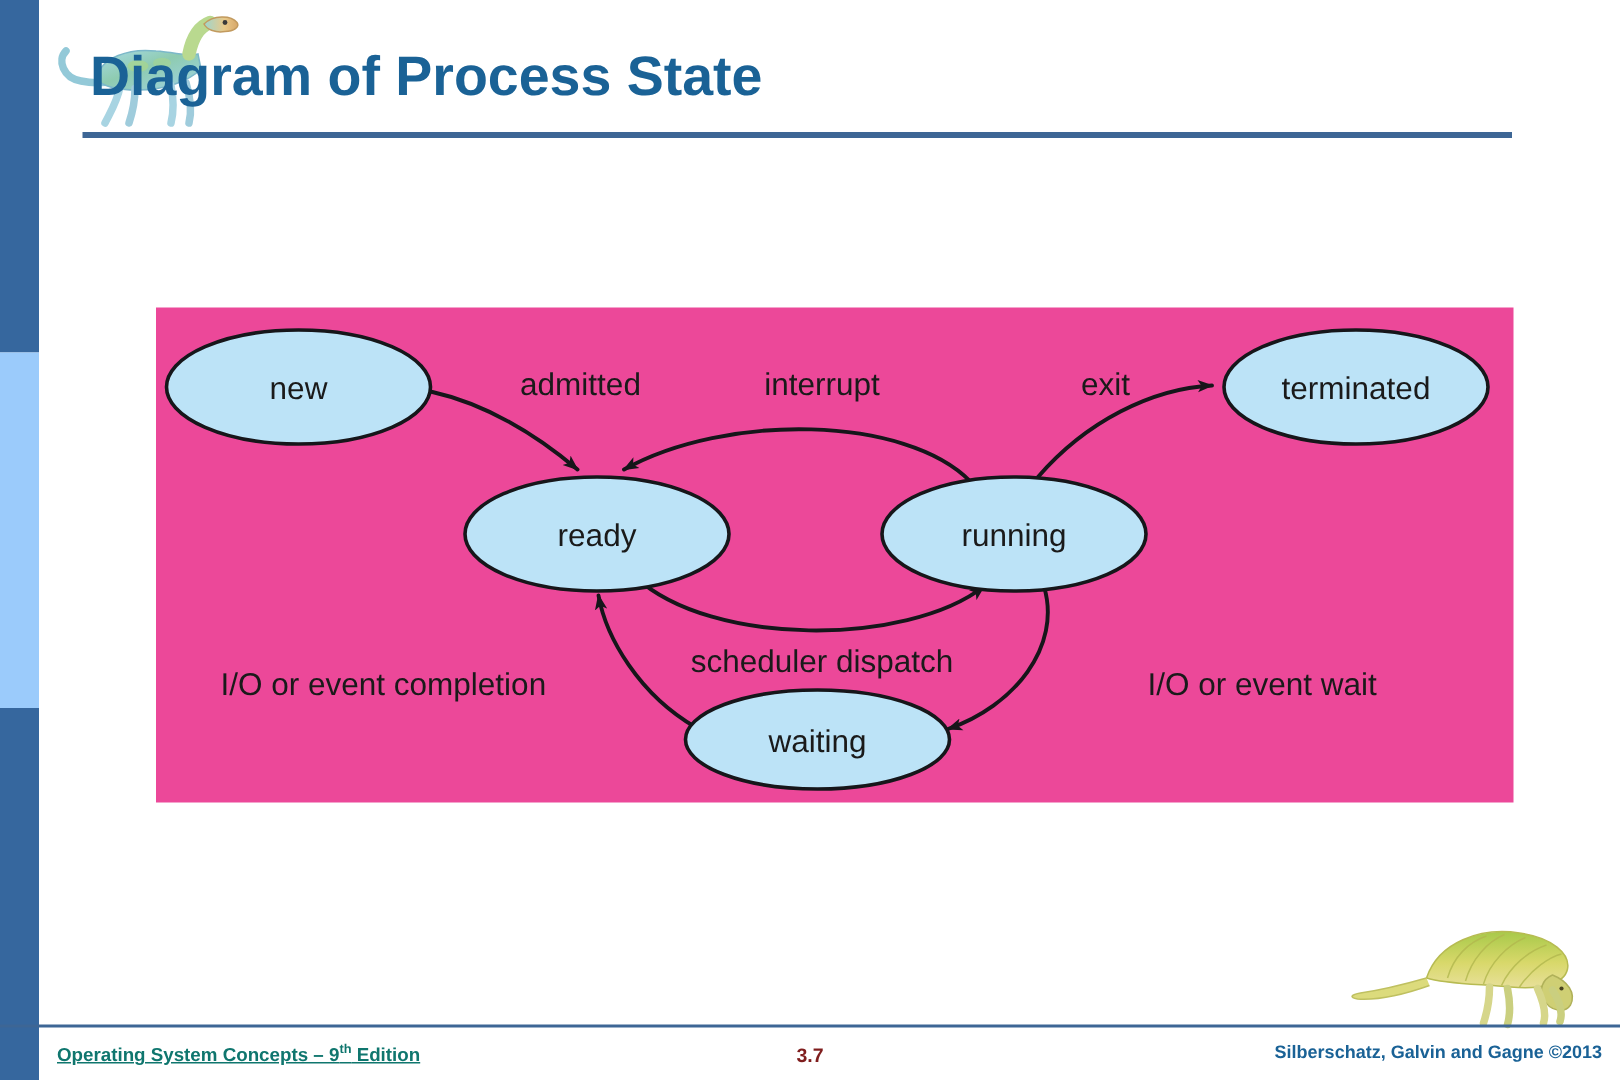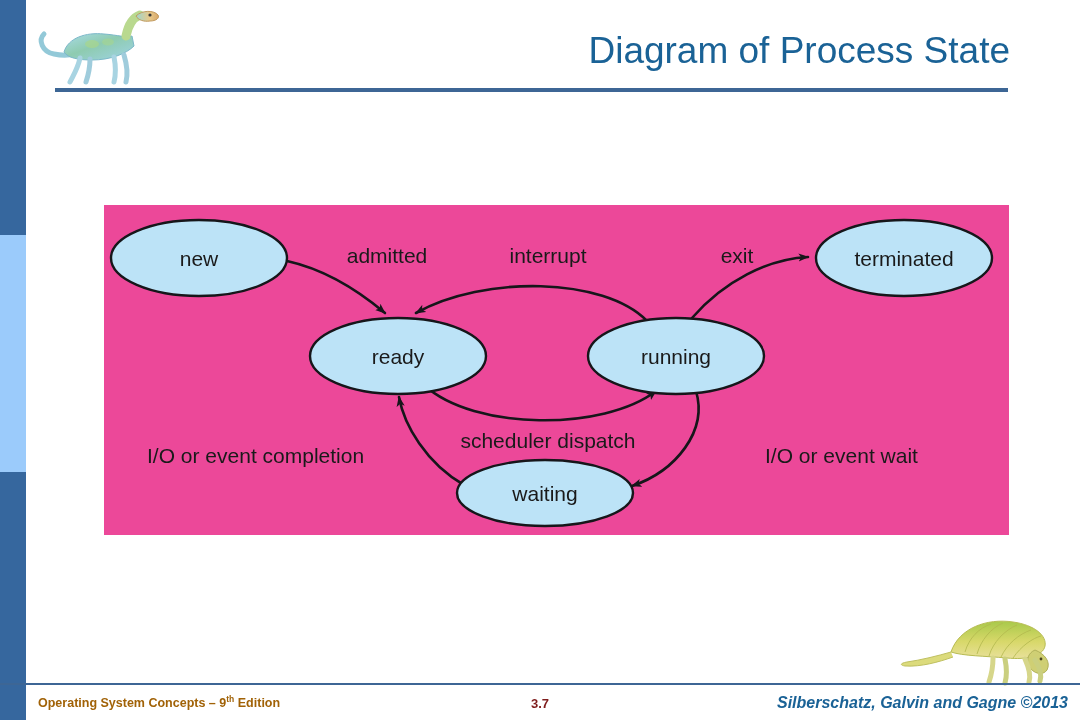--- a/index.html
+++ b/index.html
@@ -30,23 +30,23 @@
   
   #slide-logo-top {
     position: absolute;
     left: 34px; top: 2px;
     width: 128px; height: 86px;
   }
   #slide-title {
     position: absolute;
     left: 60px; top: 30px;
     width: 950px;
-    text-align: right;
+    text-align: left;
     font-size: 37px;
-    font-weight: normal;
+    font-weight: bold;
     color: #1A6296;
     letter-spacing: 0px;
     white-space: nowrap;
   }
   #title-rule {
     position: absolute;
     left: 55px; top: 88px;
     width: 953px; height: 4px;
     background: #3D6695;
   }
@@ -87,41 +87,41 @@
     position: absolute;
     left: 0; top: 683px;
     width: 1080px; height: 2px;
     background: #3D6695;
   }
   #footer-left {
     position: absolute;
     left: 38px; top: 694px;
     font-size: 12.5px;
     font-weight: bold;
-    color: #a16207;
+    color: #0f766e;
     white-space: nowrap;
+    text-decoration: underline;
   }
   #footer-left sup { font-size: 8.5px; vertical-align: super; }
   #footer-page {
     position: absolute;
     left: 0; top: 696px;
     width: 1080px;
     text-align: center;
     font-size: 13px;
     font-weight: bold;
     color: #7f1d1d;
   }
   #footer-right {
     position: absolute;
     right: 12px; top: 694px;
-    font-size: 16px;
+    font-size: 12px;
     font-weight: bold;
     color: #1A6296;
     white-space: nowrap;
-    font-style: italic;
   }
   #slide-logo-bottom {
     position: absolute;
     left: 895px; top: 612px;
     width: 178px; height: 76px;
   }
 </style>
 </head>
 <body>
 

